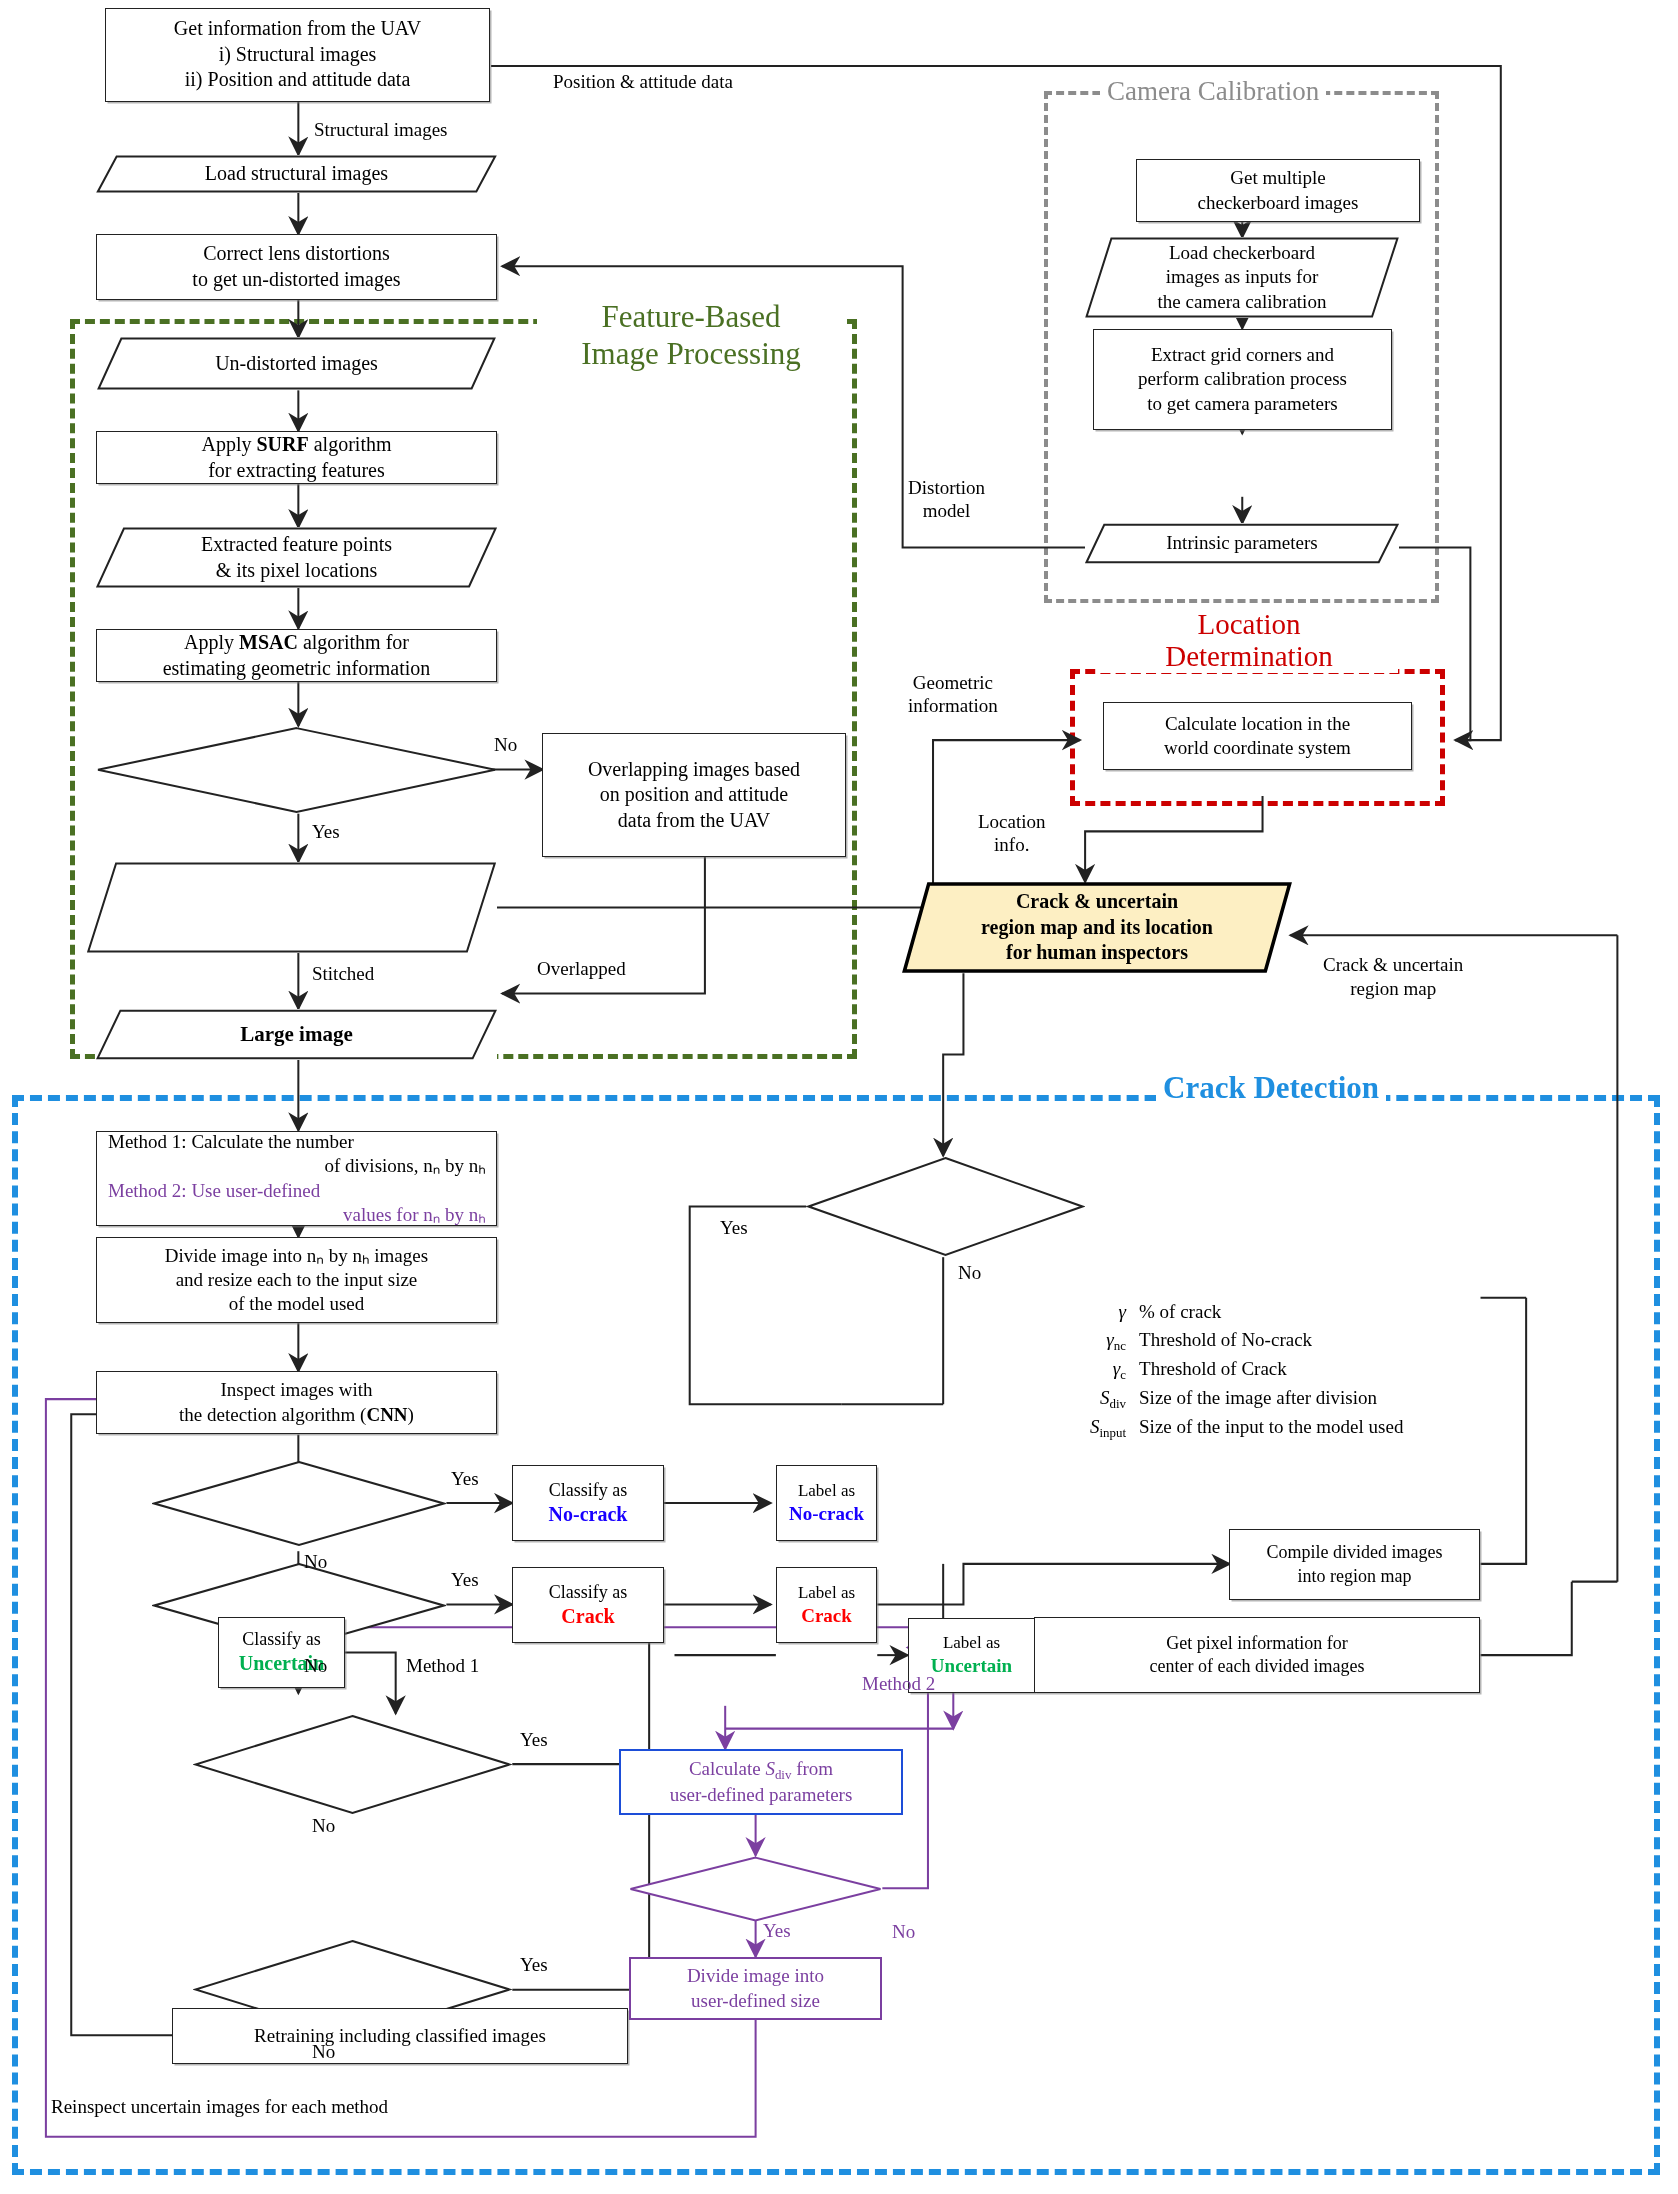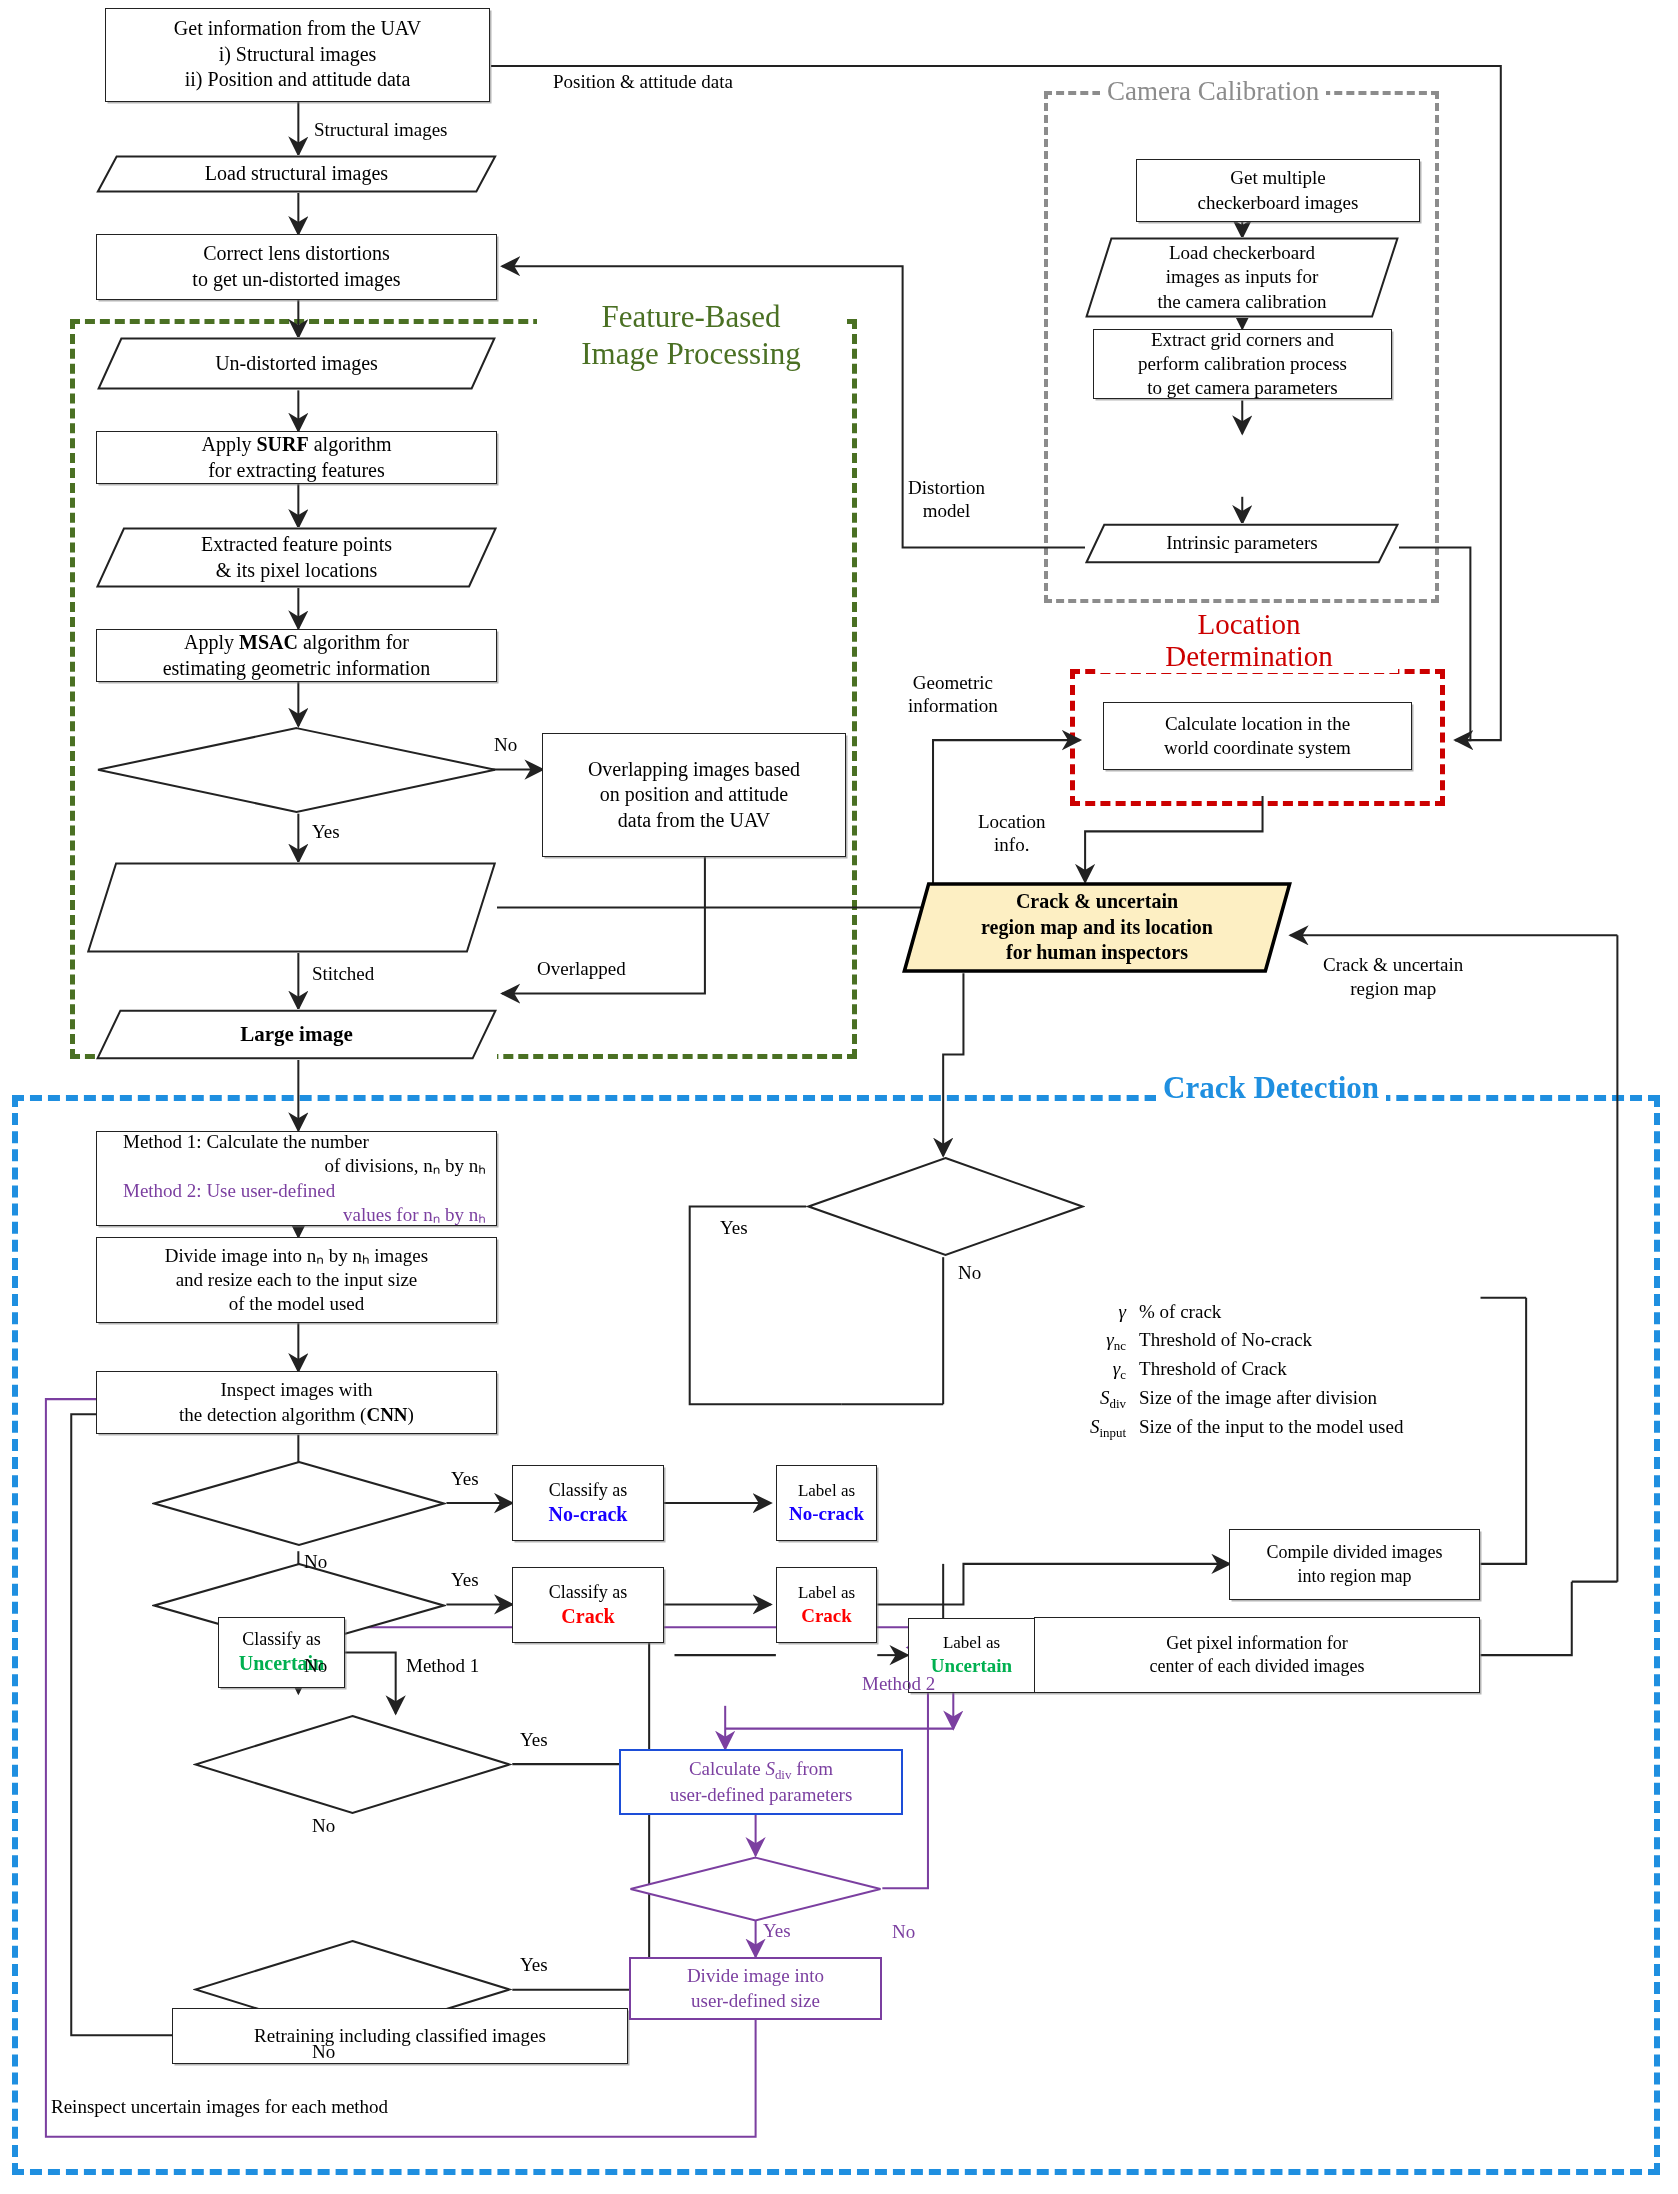--- a/index.html
+++ b/index.html
@@ -229,21 +229,21 @@
     <svg width="314" height="81" style="position:absolute;left:0;top:0;" viewBox="0 0 620 160">
       <polygon points="52,3 617,3 567,157 3,157" fill="#fff" stroke="#222" stroke-width="4"></polygon>
     </svg>
     <span class="inner" style="display:flex;flex-direction:column;align-items:center;">
       <span>Load checkerboard</span>
       <span>images as inputs for</span>
       <span>the camera calibration</span>
     </span>
   </div>
 
-  <div class="node rect" style="left:1093px;top:329px;width:299px;height:70px;font-size:19px;flex-direction:column;">
+  <div class="node rect" style="left:1093px;top:329px;width:299px;height:101px;font-size:19px;flex-direction:column;">
     <div>Extract grid corners and</div>
     <div>perform calibration  process</div>
     <div>to get camera parameters</div>
   </div>
 
   <div class="node para" style="left:1085px;top:523px;width:314px;height:41px;font-size:19px;">
     <svg width="314" height="41" style="position:absolute;left:0;top:0;" viewBox="0 0 620 80">
       <polygon points="38,3 617,3 580,77 3,77" fill="#fff" stroke="#222" stroke-width="4"></polygon>
     </svg>
     <span class="inner">Intrinsic  parameters</span>
@@ -258,21 +258,21 @@
     <svg width="390" height="91" style="position:absolute;left:0;top:0;" viewBox="0 0 770 180">
       <polygon points="52,4 766,4 718,176 4,176" fill="#fdefc3" stroke="#000" stroke-width="7"></polygon>
     </svg>
     <span class="inner" style="display:flex;flex-direction:column;align-items:center;position:relative;">
       <span>Crack &amp; uncertain</span>
       <span>region map and its location</span>
       <span>for human inspectors</span>
     </span>
   </div>
 
-  <div class="node rect" style="left:96px;top:1131px;width:401px;height:95px;font-size:19px;flex-direction:column;align-items:flex-start;padding-left:26px;text-align:left;">
+  <div class="node rect" style="left:96px;top:1131px;width:401px;height:95px;font-size:19px;flex-direction:column;align-items:flex-start;padding-left:11px;text-align:left;">
     <div>Method 1: Calculate  the number</div>
     <div style="align-self:flex-end;padding-right:10px;">of divisions, nₙ by nₕ</div>
     <div style="color:#7b3fa0;">Method 2: Use user-defined</div>
     <div style="color:#7b3fa0;align-self:flex-end;padding-right:10px;">values  for nₙ by  nₕ</div>
   </div>
 
   <div class="node rect" style="left:96px;top:1237px;width:401px;height:86px;font-size:19px;flex-direction:column;">
     <div>Divide image into nₙ by nₕ images</div>
     <div>and resize each to the input size</div>
     <div>of the model used</div>

